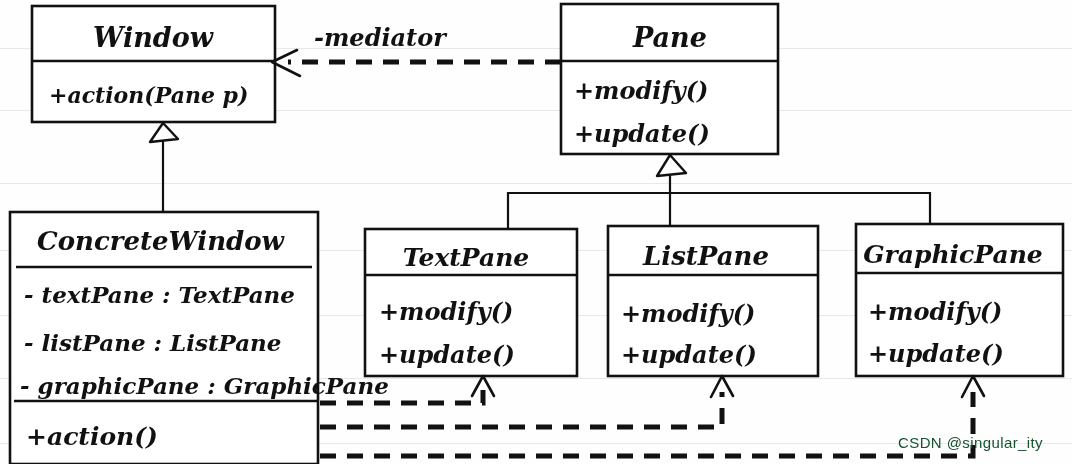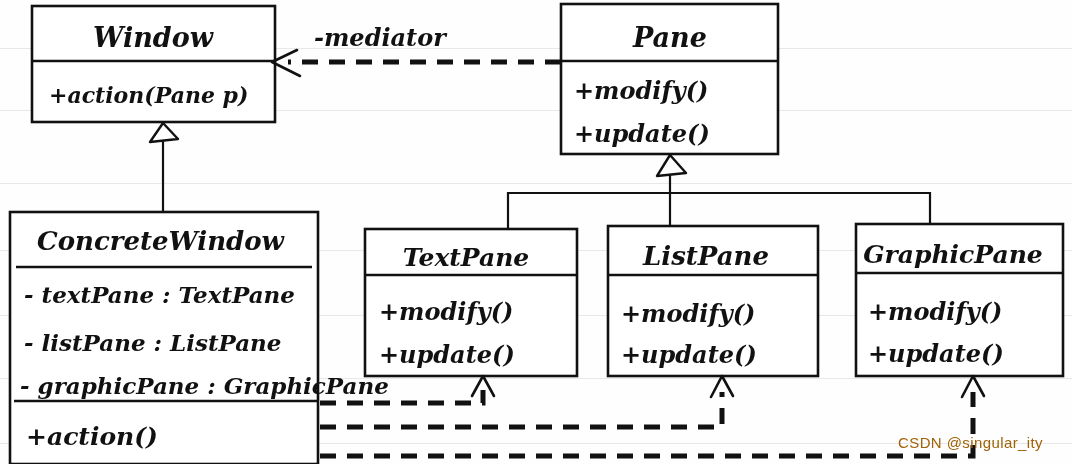--- a/index.html
+++ b/index.html
@@ -28,21 +28,21 @@
     position: absolute;
     left: 0;
     top: 0;
     width: 1072px;
     height: 464px;
   }
   .watermark {
     position: absolute;
     font-family: "Liberation Sans", sans-serif;
     font-size: 15px;
-    color: #a16207;
+    color: #14532d;
     letter-spacing: 0.4px;
     white-space: nowrap;
     user-select: none;
   }
   text.hw {
     font-family: "DejaVu Serif", serif;
     fill: #111111;
     font-style: italic;
     font-weight: 600;
   }

